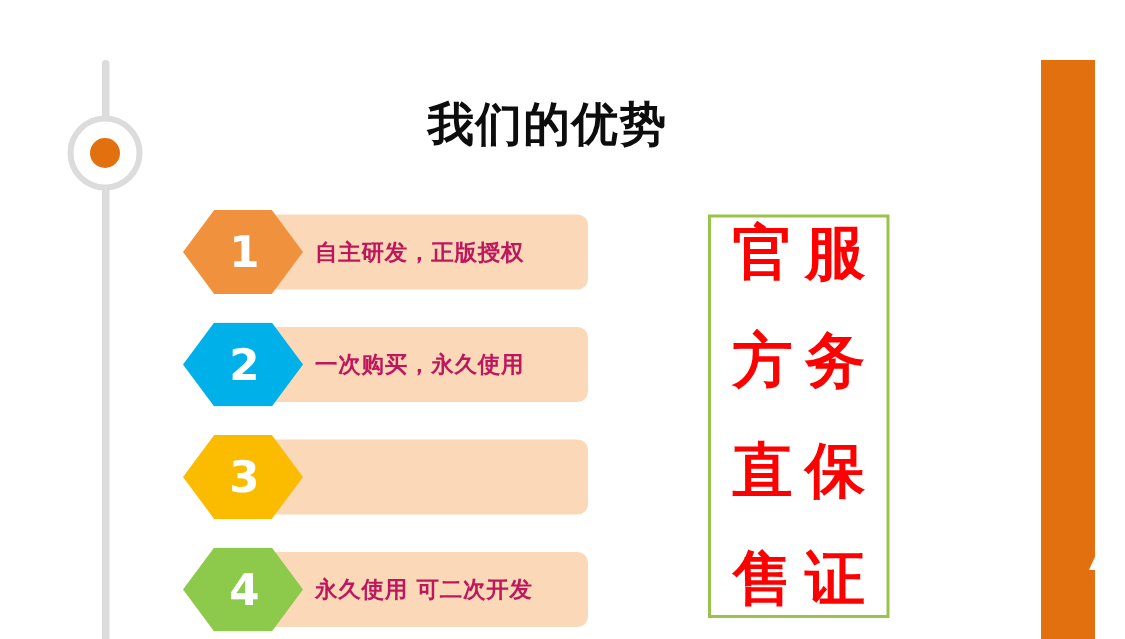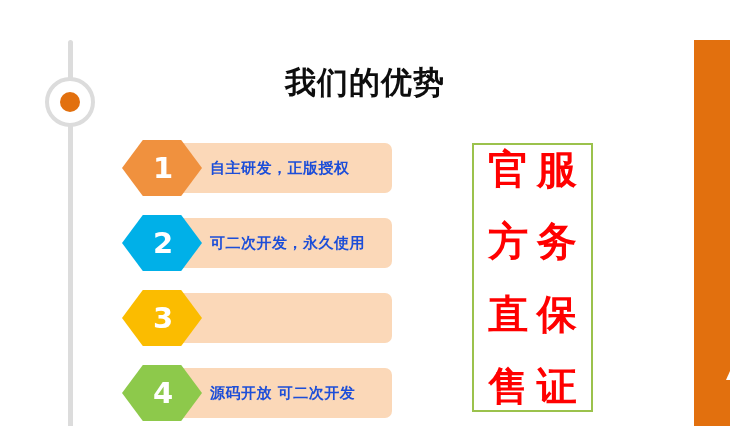--- a/index.html
+++ b/index.html
@@ -107,21 +107,21 @@
   .adv-text {
     position: absolute;
     left: 88px;
     top: 0;
     width: 182px;
     height: 56px;
     display: flex;
     align-items: center;
     font-size: 15px;
     font-weight: bold;
-    color: #1d4ed8;
+    color: #be185d;
     letter-spacing: 0.5px;
     white-space: nowrap;
   }
 
   
   .slogan-box {
     position: absolute;
     left: 472px;
     top: 103px;
     width: 121px;
@@ -198,34 +198,34 @@
     <div class="adv-pill"></div>
     <div class="adv-hex" style="background:#F0913E;"></div>
     <div class="adv-num">1</div>
     <div class="adv-text">自主研发，正版授权</div>
   </div>
 
   <div class="adv-row" style="top:175px;">
     <div class="adv-pill"></div>
     <div class="adv-hex" style="background:#00B0E8;"></div>
     <div class="adv-num">2</div>
-    <div class="adv-text">可二次开发，永久使用</div>
+    <div class="adv-text">一次购买，永久使用</div>
   </div>
 
   <div class="adv-row" style="top:250px;">
     <div class="adv-pill"></div>
     <div class="adv-hex" style="background:#FBBC00;"></div>
     <div class="adv-num">3</div>
   </div>
 
   <div class="adv-row" style="top:325px;">
     <div class="adv-pill"></div>
     <div class="adv-hex" style="background:#8DC94B;"></div>
     <div class="adv-num">4</div>
-    <div class="adv-text">源码开放 可二次开发</div>
+    <div class="adv-text">永久使用 可二次开发</div>
   </div>
 
   <div class="slogan-box">
     <div class="slogan-col">
       <span class="slogan-char">官</span>
       <span class="slogan-char">方</span>
       <span class="slogan-char">直</span>
       <span class="slogan-char">售</span>
     </div>
     <div class="slogan-col">

